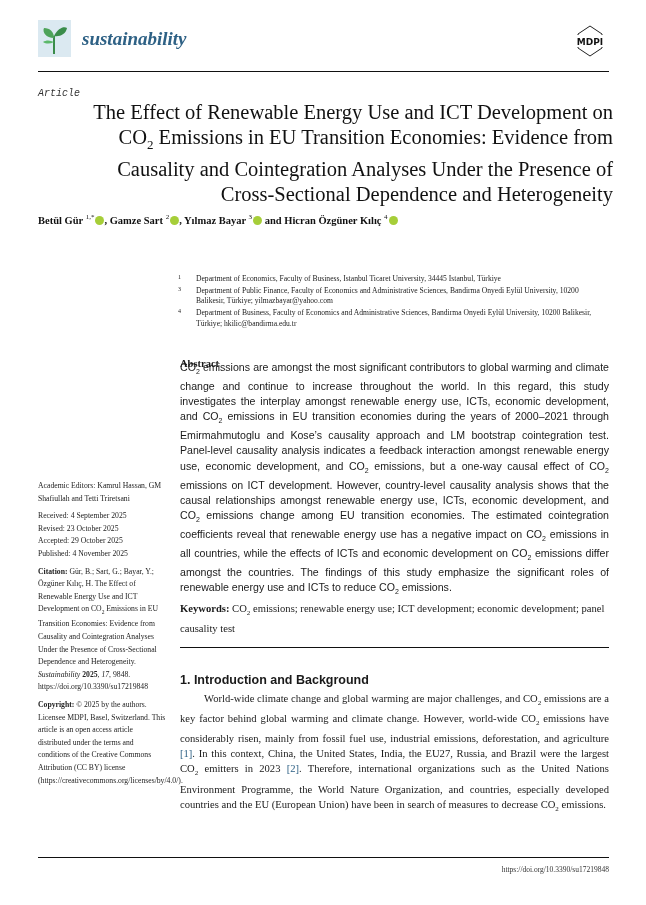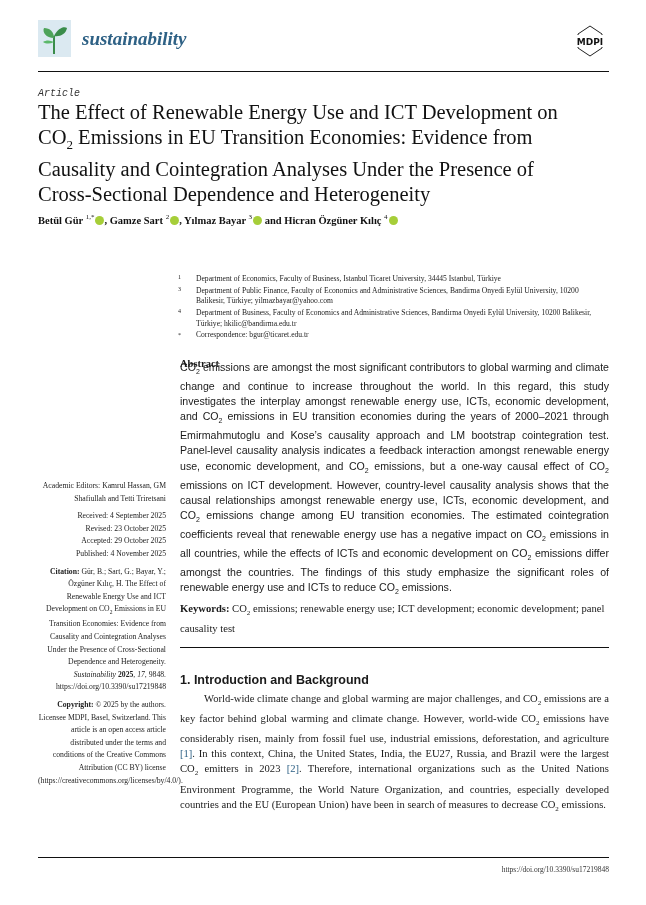--- a/index.html
+++ b/index.html
@@ -32,21 +32,21 @@
   .section-h { position: absolute; left: 180px; top: 673px; font-family: Liberation Sans, sans-serif; font-weight: bold; font-size: 12.5px; }
   .intro { position: absolute; left: 180px; top: 691px; width: 429px; font-family: "Liberation Serif", serif; font-size: 10.6px; line-height: 15.05px; text-align: justify; text-indent: 24px; }
   .ref { color: #2e6185; }
 
   .sidebar { position: absolute; left: 38px; top: 480px; width: 128px; font-family: "Liberation Serif", serif; font-size: 7.7px; line-height: 12.6px; color: #222; }
   .check-updates { position: relative; height: 26px; margin-bottom: 6px; }
   .check-circle { position: absolute; left: 0; top: 0; width: 20px; height: 20px; border-radius: 50%; background: #f4c21b; }
   .check-mark { position: absolute; left: 5px; top: 3px; width: 10px; height: 6px; border-left: 2.5px solid #fff; border-bottom: 2.5px solid #fff; transform: rotate(-45deg); }
   .check-text { position: absolute; left: 24px; top: 1px; font-family: "DejaVu Sans", sans-serif; font-size: 7px; line-height: 8px; color: #333; }
   .check-text b { font-weight: bold; font-size: 8px; }
-  .side-block { margin-bottom: 5px; text-align: right; }
+  .side-block { margin-bottom: 5px; }
   .side-block b { font-weight: bold; }
 
   .footer-rule { position: absolute; left: 38px; top: 857px; width: 571px; height: 1px; background: #111; }
   .footer-left { position: absolute; left: 38px; top: 865px; font-family: "Liberation Serif", serif; font-size: 10px; color: #333; margin-top: 39px; }
   .footer-right { position: absolute; right: 37px; top: 865px; font-family: "Liberation Serif", serif; font-size: 7.5px; color: #333; }
   i { font-style: italic; }
 </style>
 </head>
 <body>
 
@@ -63,21 +63,21 @@
   <svg class="mdpi-logo" viewBox="0 0 36 34">
     <path d="M6 10 L18 2 L30 10 L30 24 L18 32 L6 24 Z" fill="none" stroke="#222" stroke-width="1"></path>
     <rect x="3" y="11" width="30" height="12" fill="#fff"></rect>
     <text x="18" y="21" text-anchor="middle" font-family="DejaVu Sans, sans-serif" font-weight="bold" font-size="9" fill="#111">MDPI</text>
   </svg>
 </div>
 <div class="header-rule"></div>
 
 <div class="article-type">Article</div>
 
-<h1 class="title" style="font-weight:normal;">
+<h1 class="title" style="font-weight:normal;text-align:right;">
   <span>The Effect of Renewable Energy Use and ICT Development on</span><br>
   <span>CO</span><sub style="font-size:13px;">2</sub><span> Emissions in EU Transition Economies: Evidence from</span><br>
   <span>Causality and Cointegration Analyses Under the Presence of</span><br>
   <span>Cross-Sectional Dependence and Heterogeneity</span>
 </h1>
 
 <div class="authors">
   <span>Betül Gür</span>
   <sup>1,*</sup><span class="orcid"></span><span>, </span>
   <span>Gamze Sart</span>
@@ -85,21 +85,20 @@
   <span>Yılmaz Bayar</span>
   <sup>3</sup><span class="orcid"></span><span> and </span>
   <span>Hicran Özgüner Kılıç</span>
   <sup>4</sup><span class="orcid"></span>
 </div>
 
 <div class="affiliations">
   <div class="aff"><span class="aff-num">1</span><span>Department of Economics, Faculty of Business, Istanbul Ticaret University, 34445 Istanbul, Türkiye</span></div>
   <div class="aff"><span class="aff-num">3</span><span>Department of Public Finance, Faculty of Economics and Administrative Sciences, Bandirma Onyedi Eylül University, 10200 Balikesir, Türkiye; yilmazbayar@yahoo.com</span></div>
   <div class="aff"><span class="aff-num">4</span><span>Department of Business, Faculty of Economics and Administrative Sciences, Bandirma Onyedi Eylül University, 10200 Balikesir, Türkiye; hkilic@bandirma.edu.tr</span></div>
-  <div class="aff"><span class="aff-num" style="top:0;">*</span><span>Correspondence: bgur@ticaret.edu.tr</span></div>
 </div>
 
 <div class="sidebar">
   <div class="side-block">Academic Editors: Kamrul Hassan, GM Shafiullah and Tetti Triretsani</div>
   <div class="side-block">
     <div>Received: 4 September 2025</div>
     <div>Revised: 23 October 2025</div>
     <div>Accepted: 29 October 2025</div>
     <div>Published: 4 November 2025</div>
   </div>

